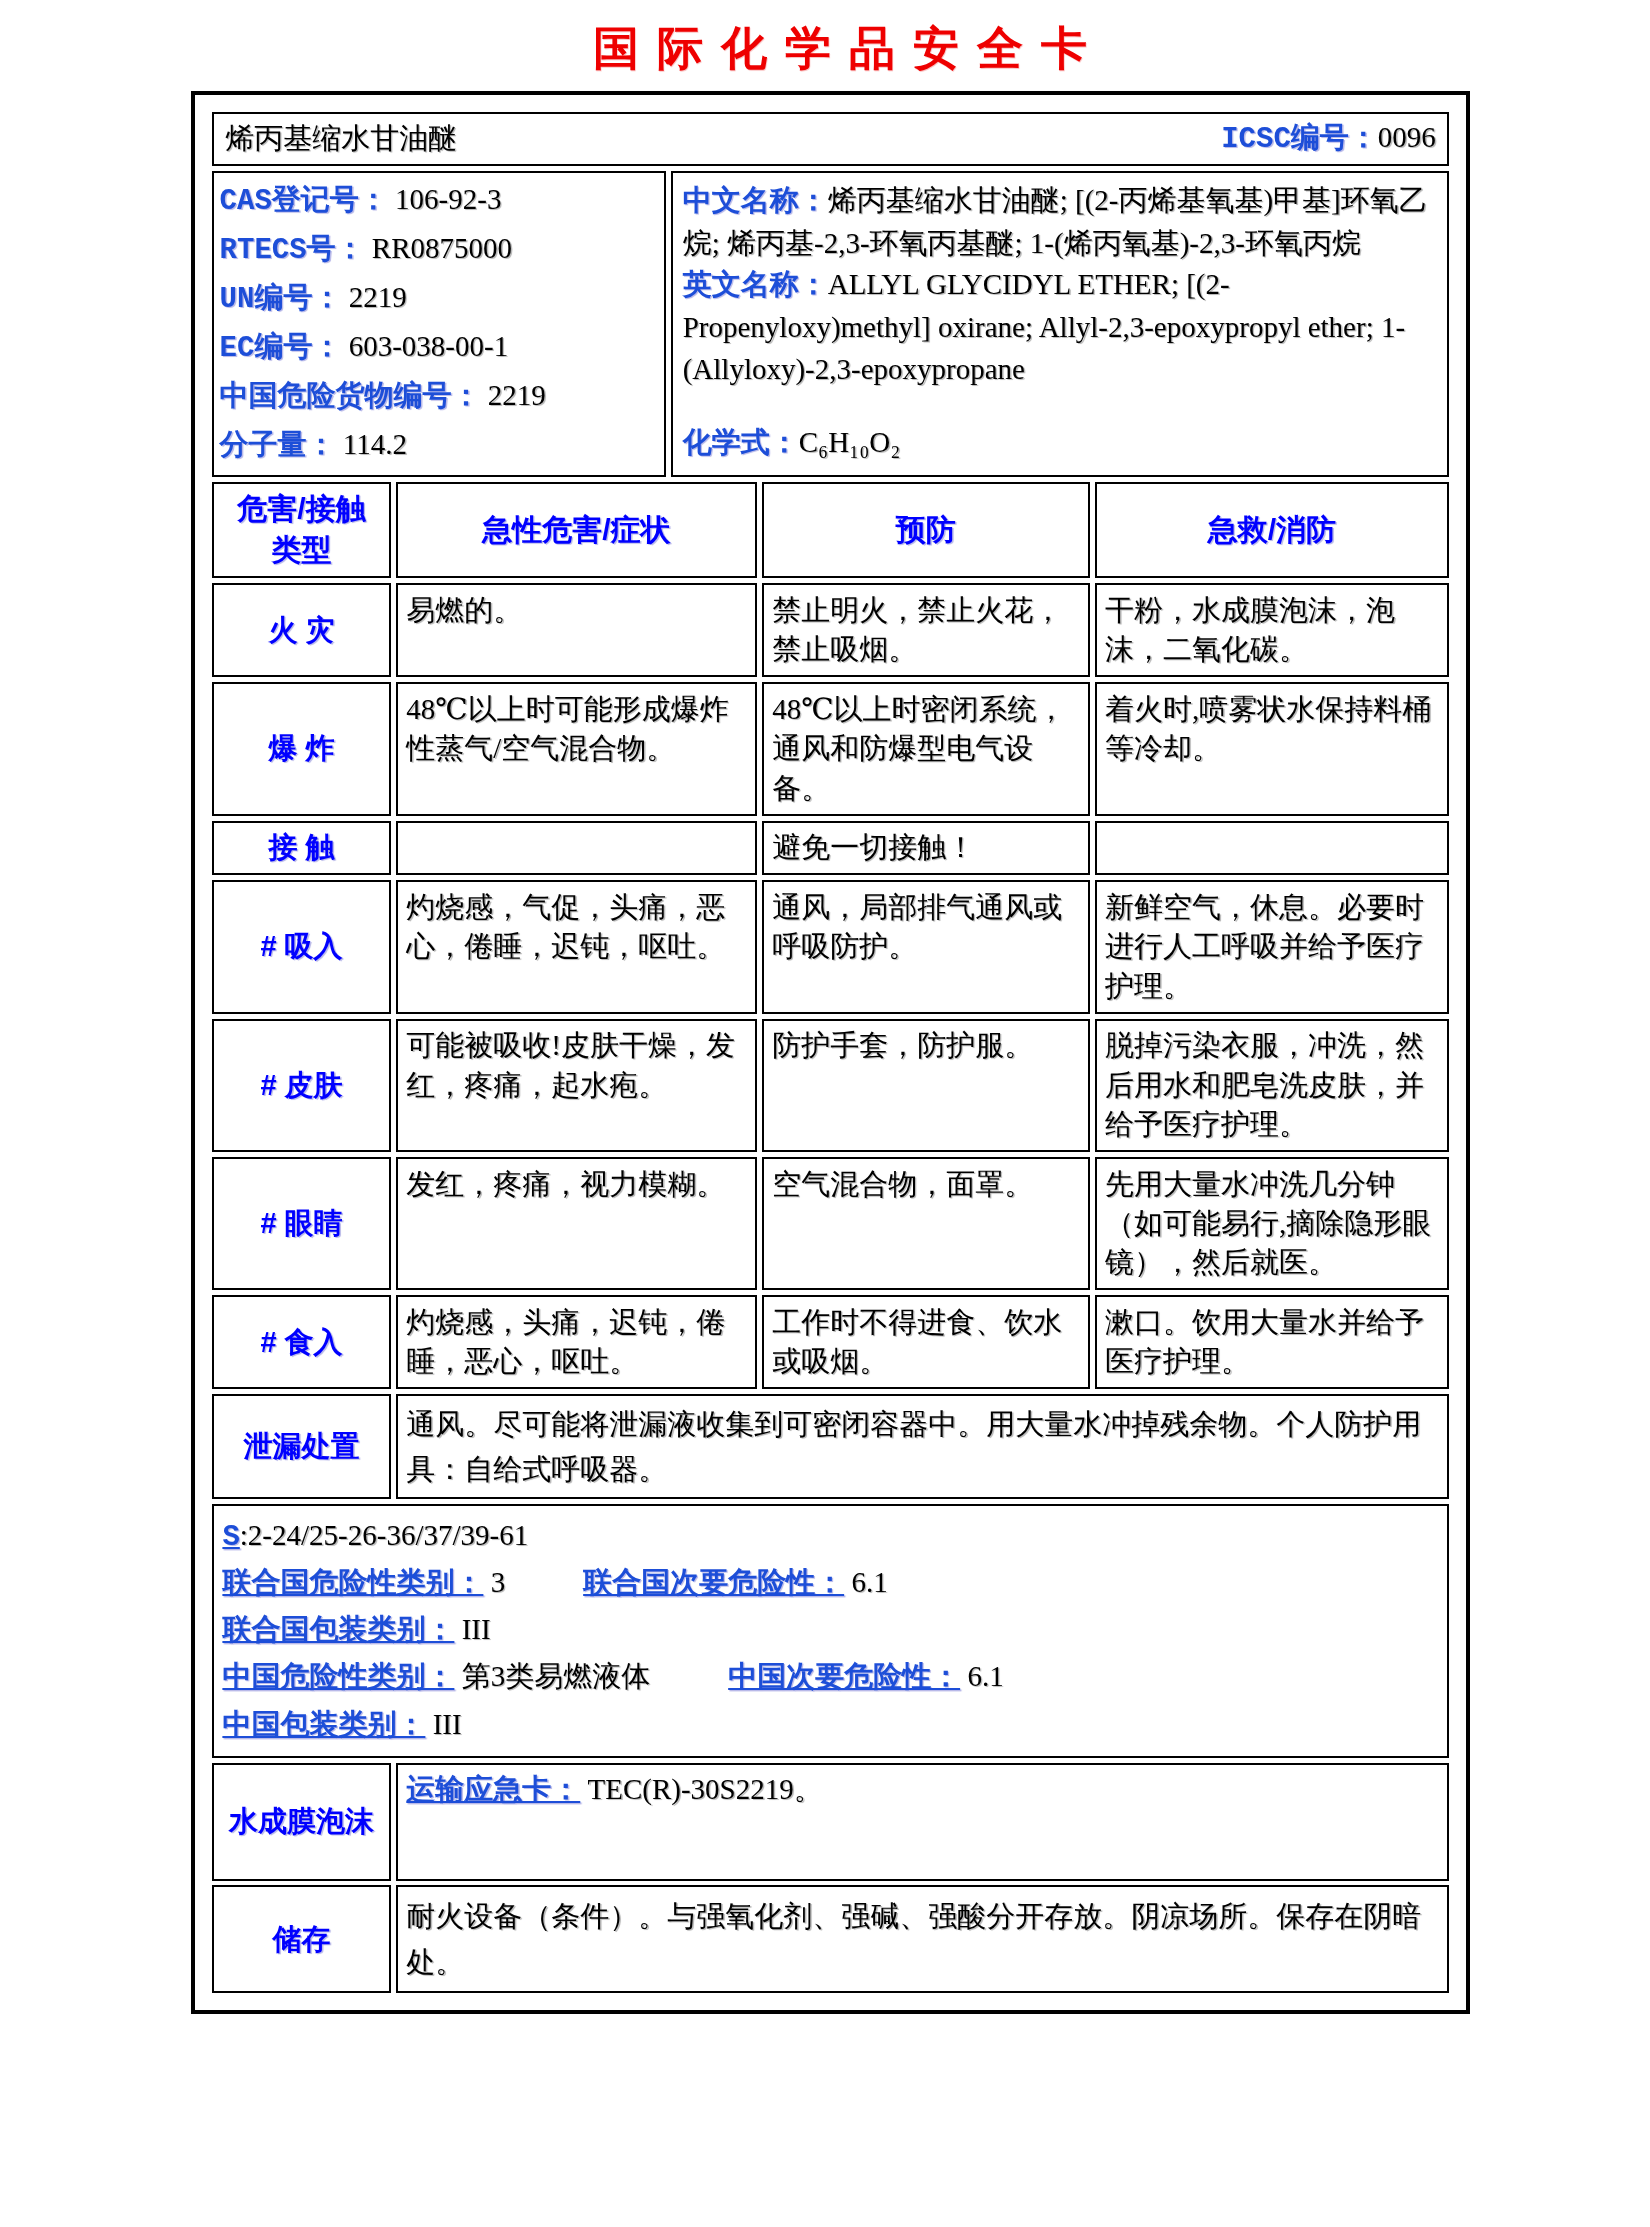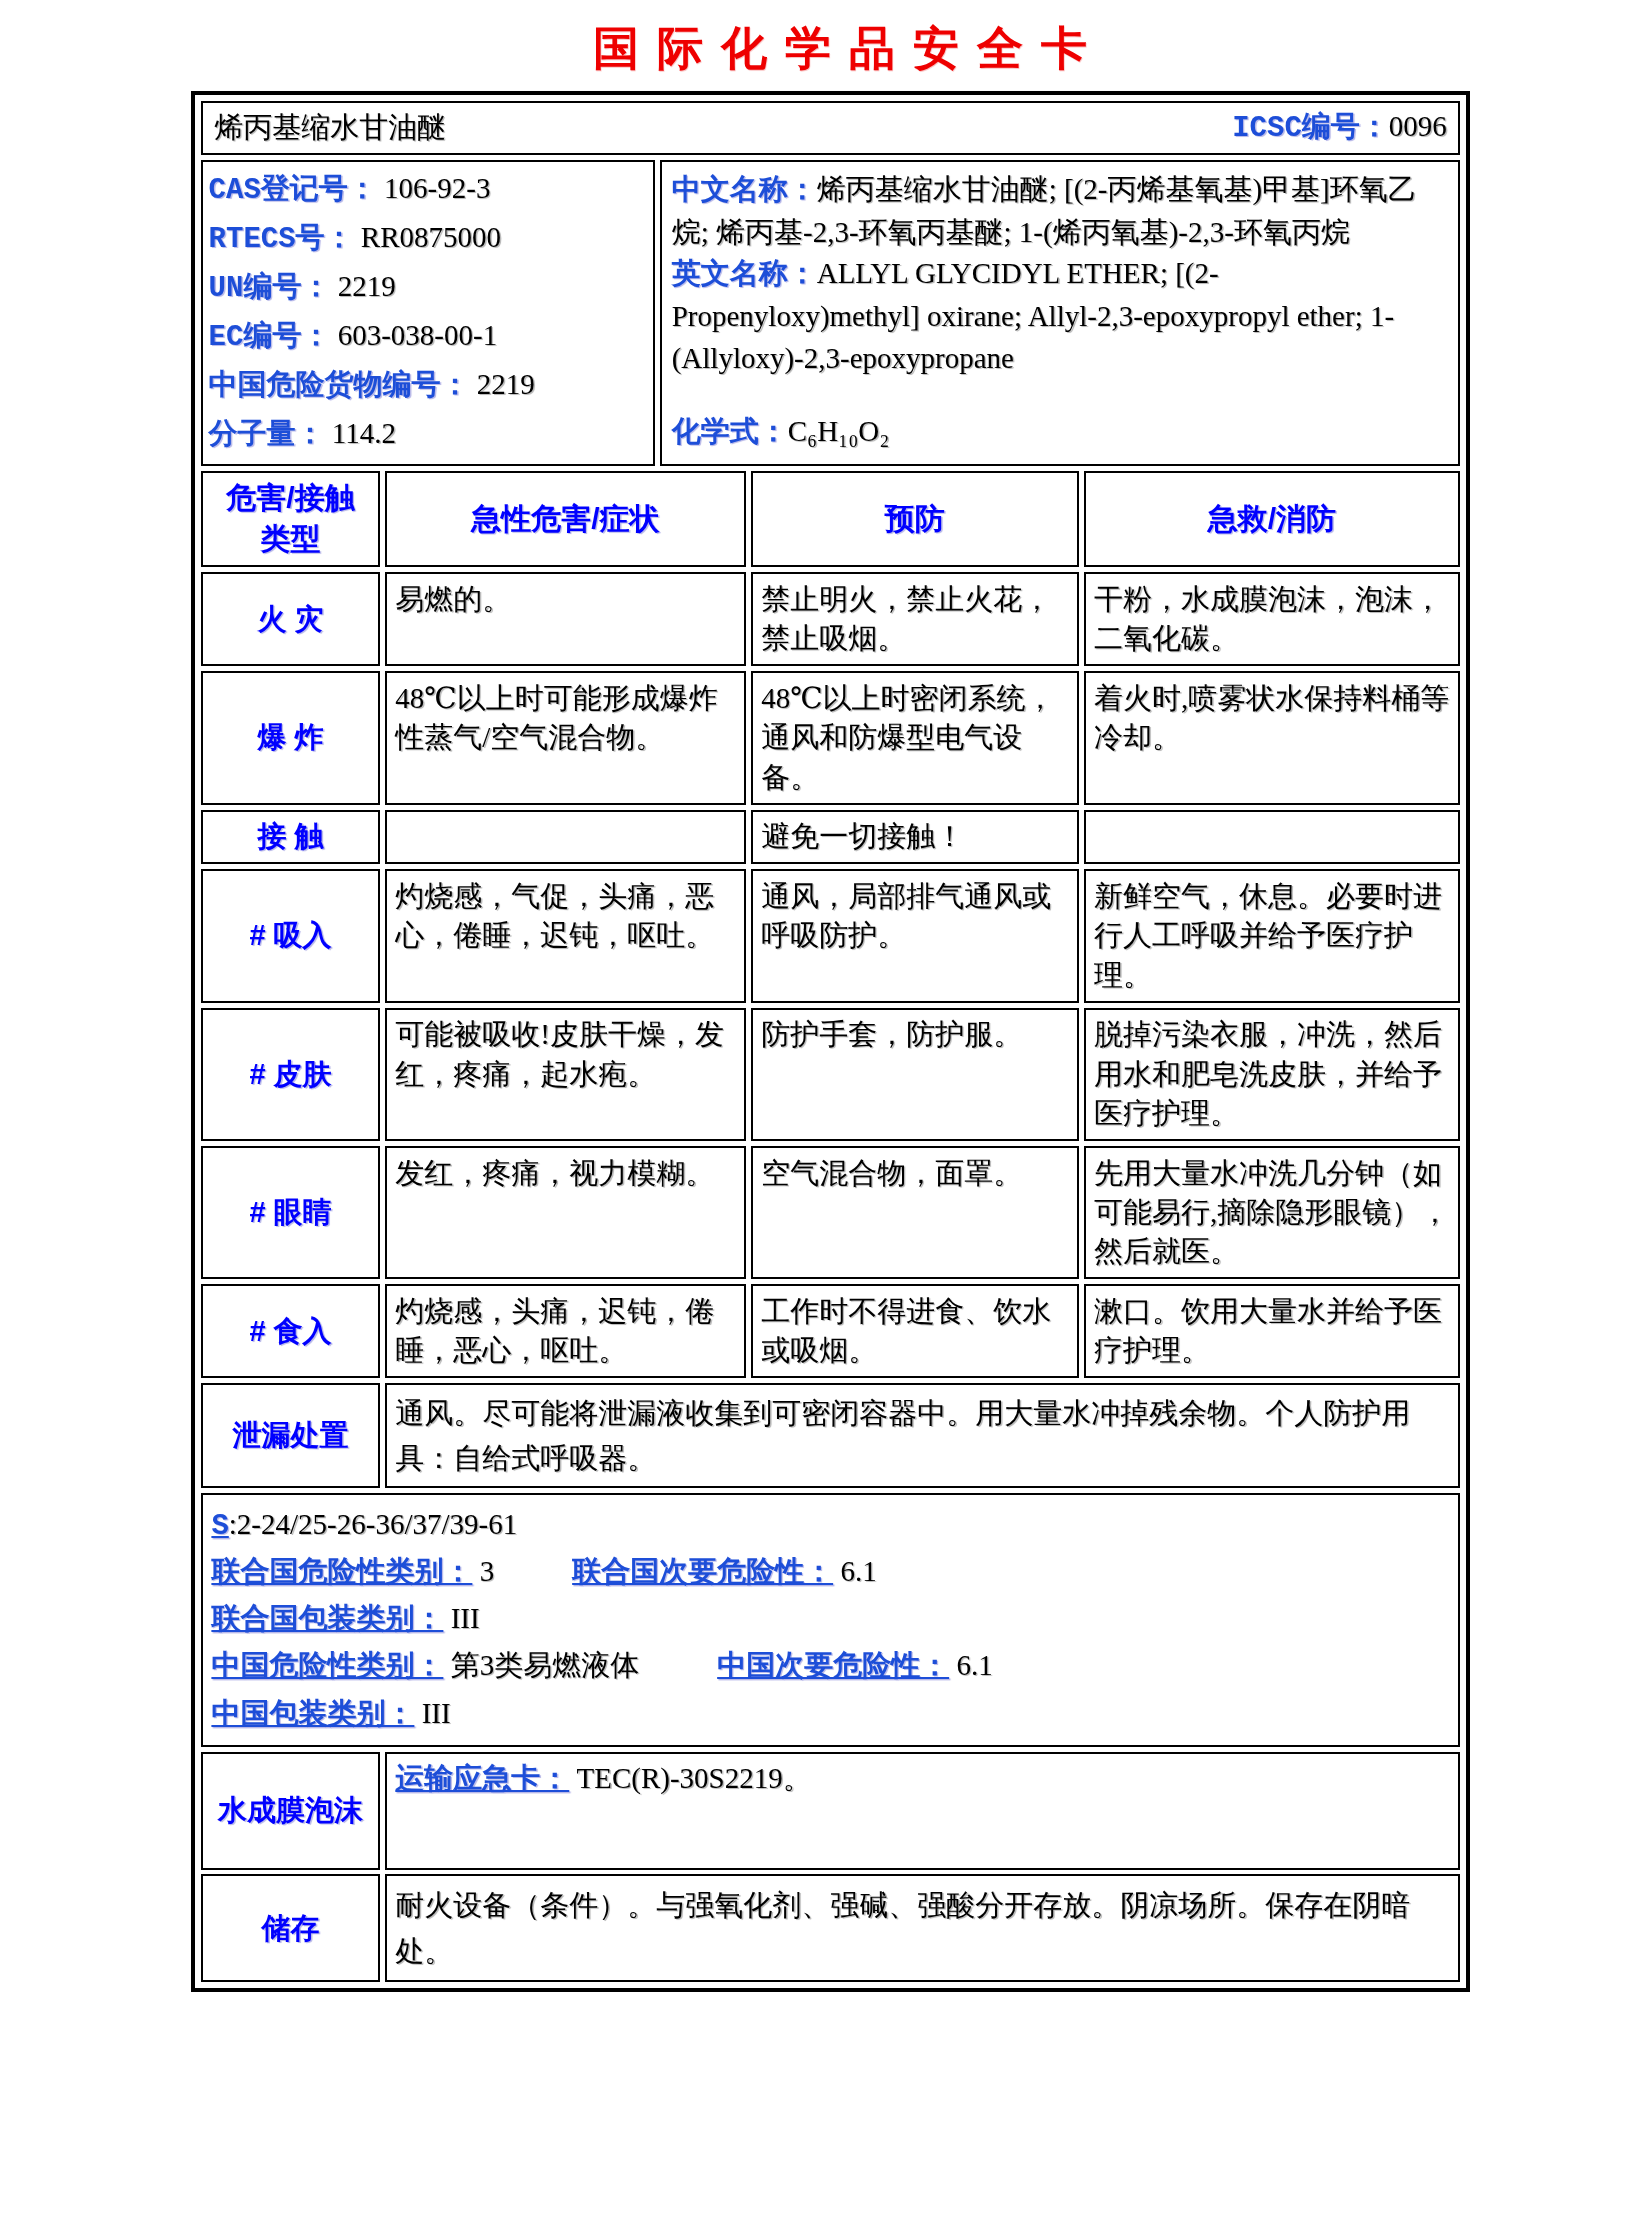--- a/index.html
+++ b/index.html
@@ -20,21 +20,21 @@
     font-weight: bold;
     letter-spacing: 18px;
     font-family: "Liberation Sans", "DejaVu Sans", sans-serif;
     text-shadow: 0.7px 1.4px 0.7px #f8c0c0;
     margin-left: 48px;
   }
   .card {
     margin: 11.2px 0 0 191px;
     width: 1279px;
     border: 4.2px solid #000;
-    padding: 6px;
+    padding: 17px;
     background: #fff;
   }
   .row { display: flex; gap: 4.9px; margin-bottom: 4.9px; align-items: stretch; }
   .row:last-child { margin-bottom: 0; }
   .cell {
     border: 2.1px solid #000;
     padding: 5.6px 8.4px;
     font-size: 29px;
     line-height: 1.36;
     background: #fff;

